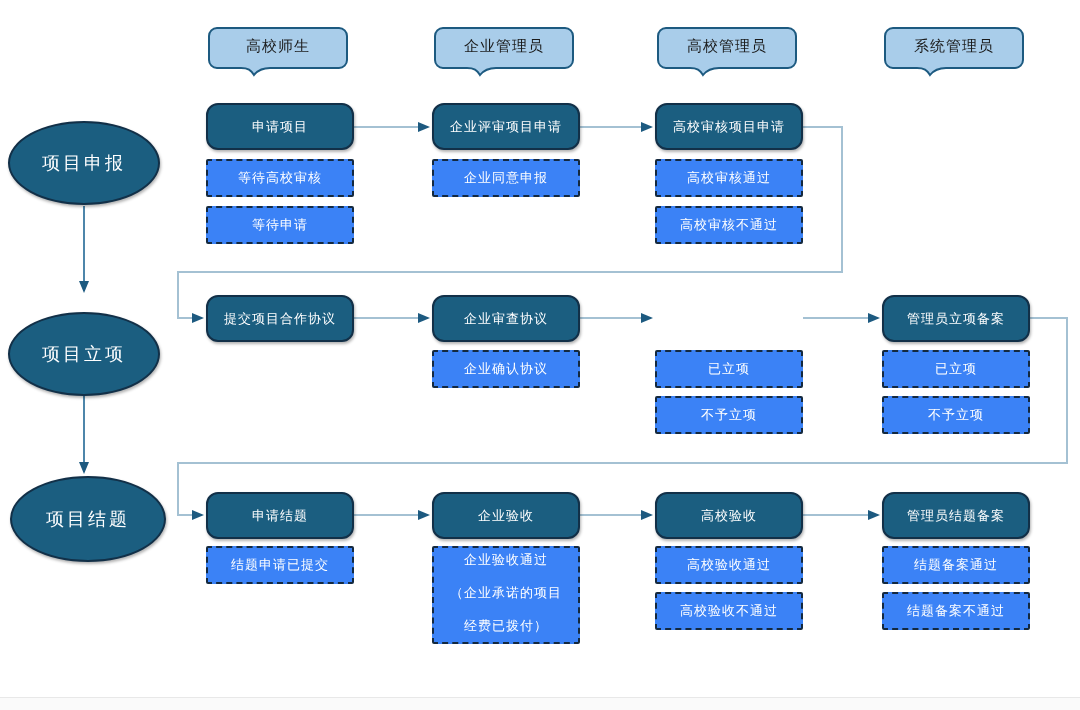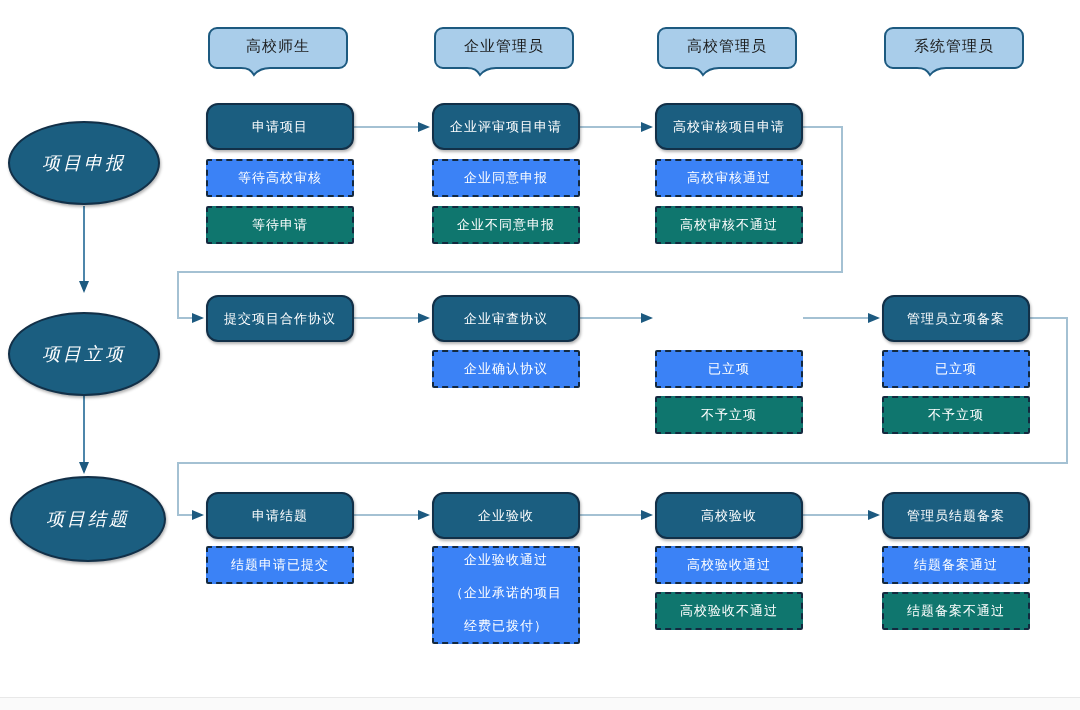--- a/index.html
+++ b/index.html
@@ -12,35 +12,34 @@
   .lane-header svg{position:absolute;left:0;top:0;}
   .lane-label{
     position:absolute;left:0;right:0;top:10px;text-align:center;
     font-size:15px;color:#1b1b1b;letter-spacing:1px;
   }
   .phase-oval{
     position:absolute;background:#1b5e80;border:2px solid #123048;border-radius:50%;
     display:flex;align-items:center;justify-content:center;color:#fff;
     font-size:18px;letter-spacing:3px;z-index:2;box-sizing:border-box;
     box-shadow:1px 2px 3px rgba(0,0,0,.3);
-    font-style:italic;
   }
   .process-box{
     position:absolute;width:148px;height:47px;background:#1b5e80;
     border:2px solid #123048;border-radius:12px;display:flex;align-items:center;
     justify-content:center;color:#fff;font-size:13px;letter-spacing:1px;z-index:2;
     box-sizing:border-box;box-shadow:1px 2px 3px rgba(0,0,0,.3);text-align:center;
   }
   .status{
     position:absolute;width:148px;height:38px;border:2px dashed #14293f;border-radius:2px;
     display:flex;align-items:center;justify-content:center;color:#fff;font-size:13px;
     letter-spacing:1px;z-index:2;box-sizing:border-box;text-align:center;
   }
   .status.pass{background:#3b82f6;}
-  .status.fail{background:#0f766e;}
+  .status.fail{background:#3b82f6;}
   .status.tall{height:98px;align-items:flex-end;}
   .status span{white-space:pre-line;}
   .status.tall span{line-height:33px;}
   .bottom-strip{
     position:absolute;left:0;right:0;top:697px;height:13px;background:#fafafa;
     border-top:1px solid #e8e8e8;z-index:1;
   }
 </style>
 </head>
 <body>
@@ -117,23 +116,20 @@
   <div class="status fail" style="left:206px;top:206px">
     <span>等待申请</span>
   </div>
 
   <div class="process-box" style="left:432px;top:103px">
     <span>企业评审项目申请</span>
   </div>
   <div class="status pass" style="left:432px;top:159px">
     <span>企业同意申报</span>
   </div>
-  <div class="status fail" style="left:432px;top:206px">
-    <span>企业不同意申报</span>
-  </div>
 
   <div class="process-box" style="left:655px;top:103px">
     <span>高校审核项目申请</span>
   </div>
   <div class="status pass" style="left:655px;top:159px">
     <span>高校审核通过</span>
   </div>
   <div class="status fail" style="left:655px;top:206px">
     <span>高校审核不通过</span>
   </div>

